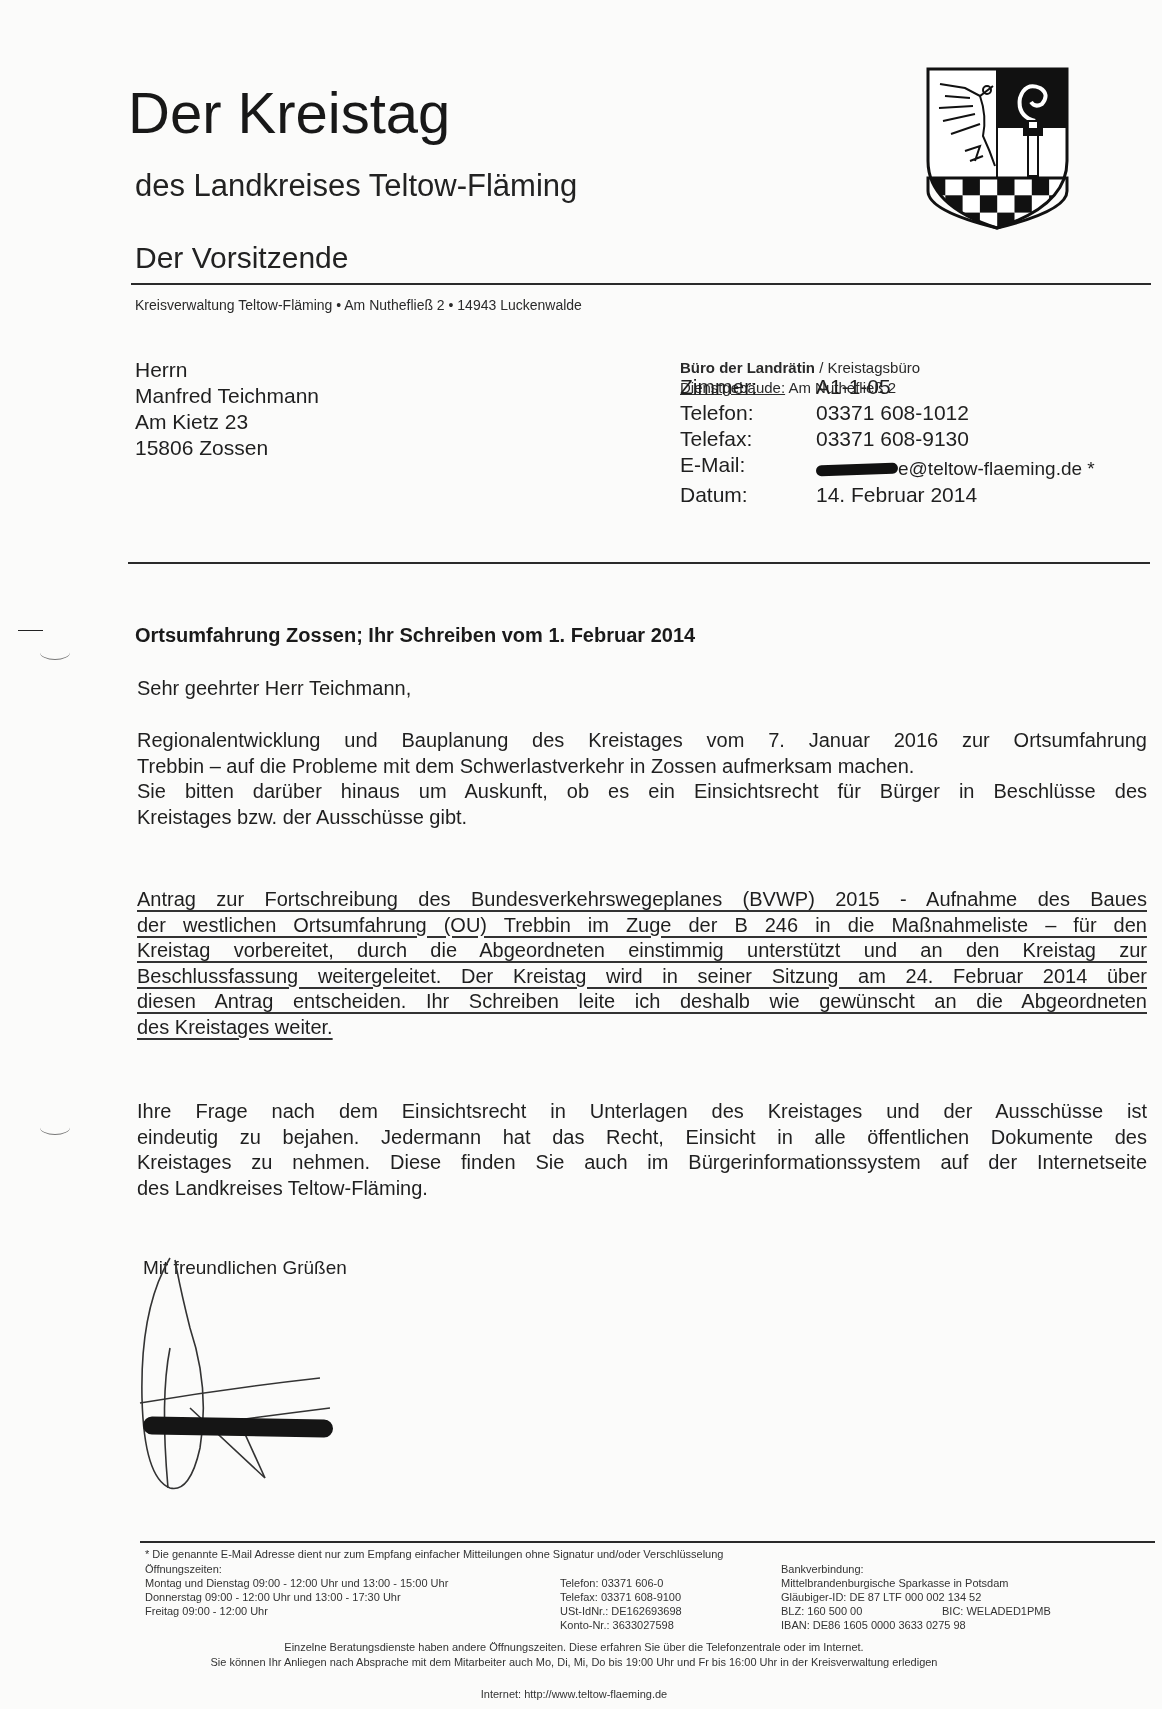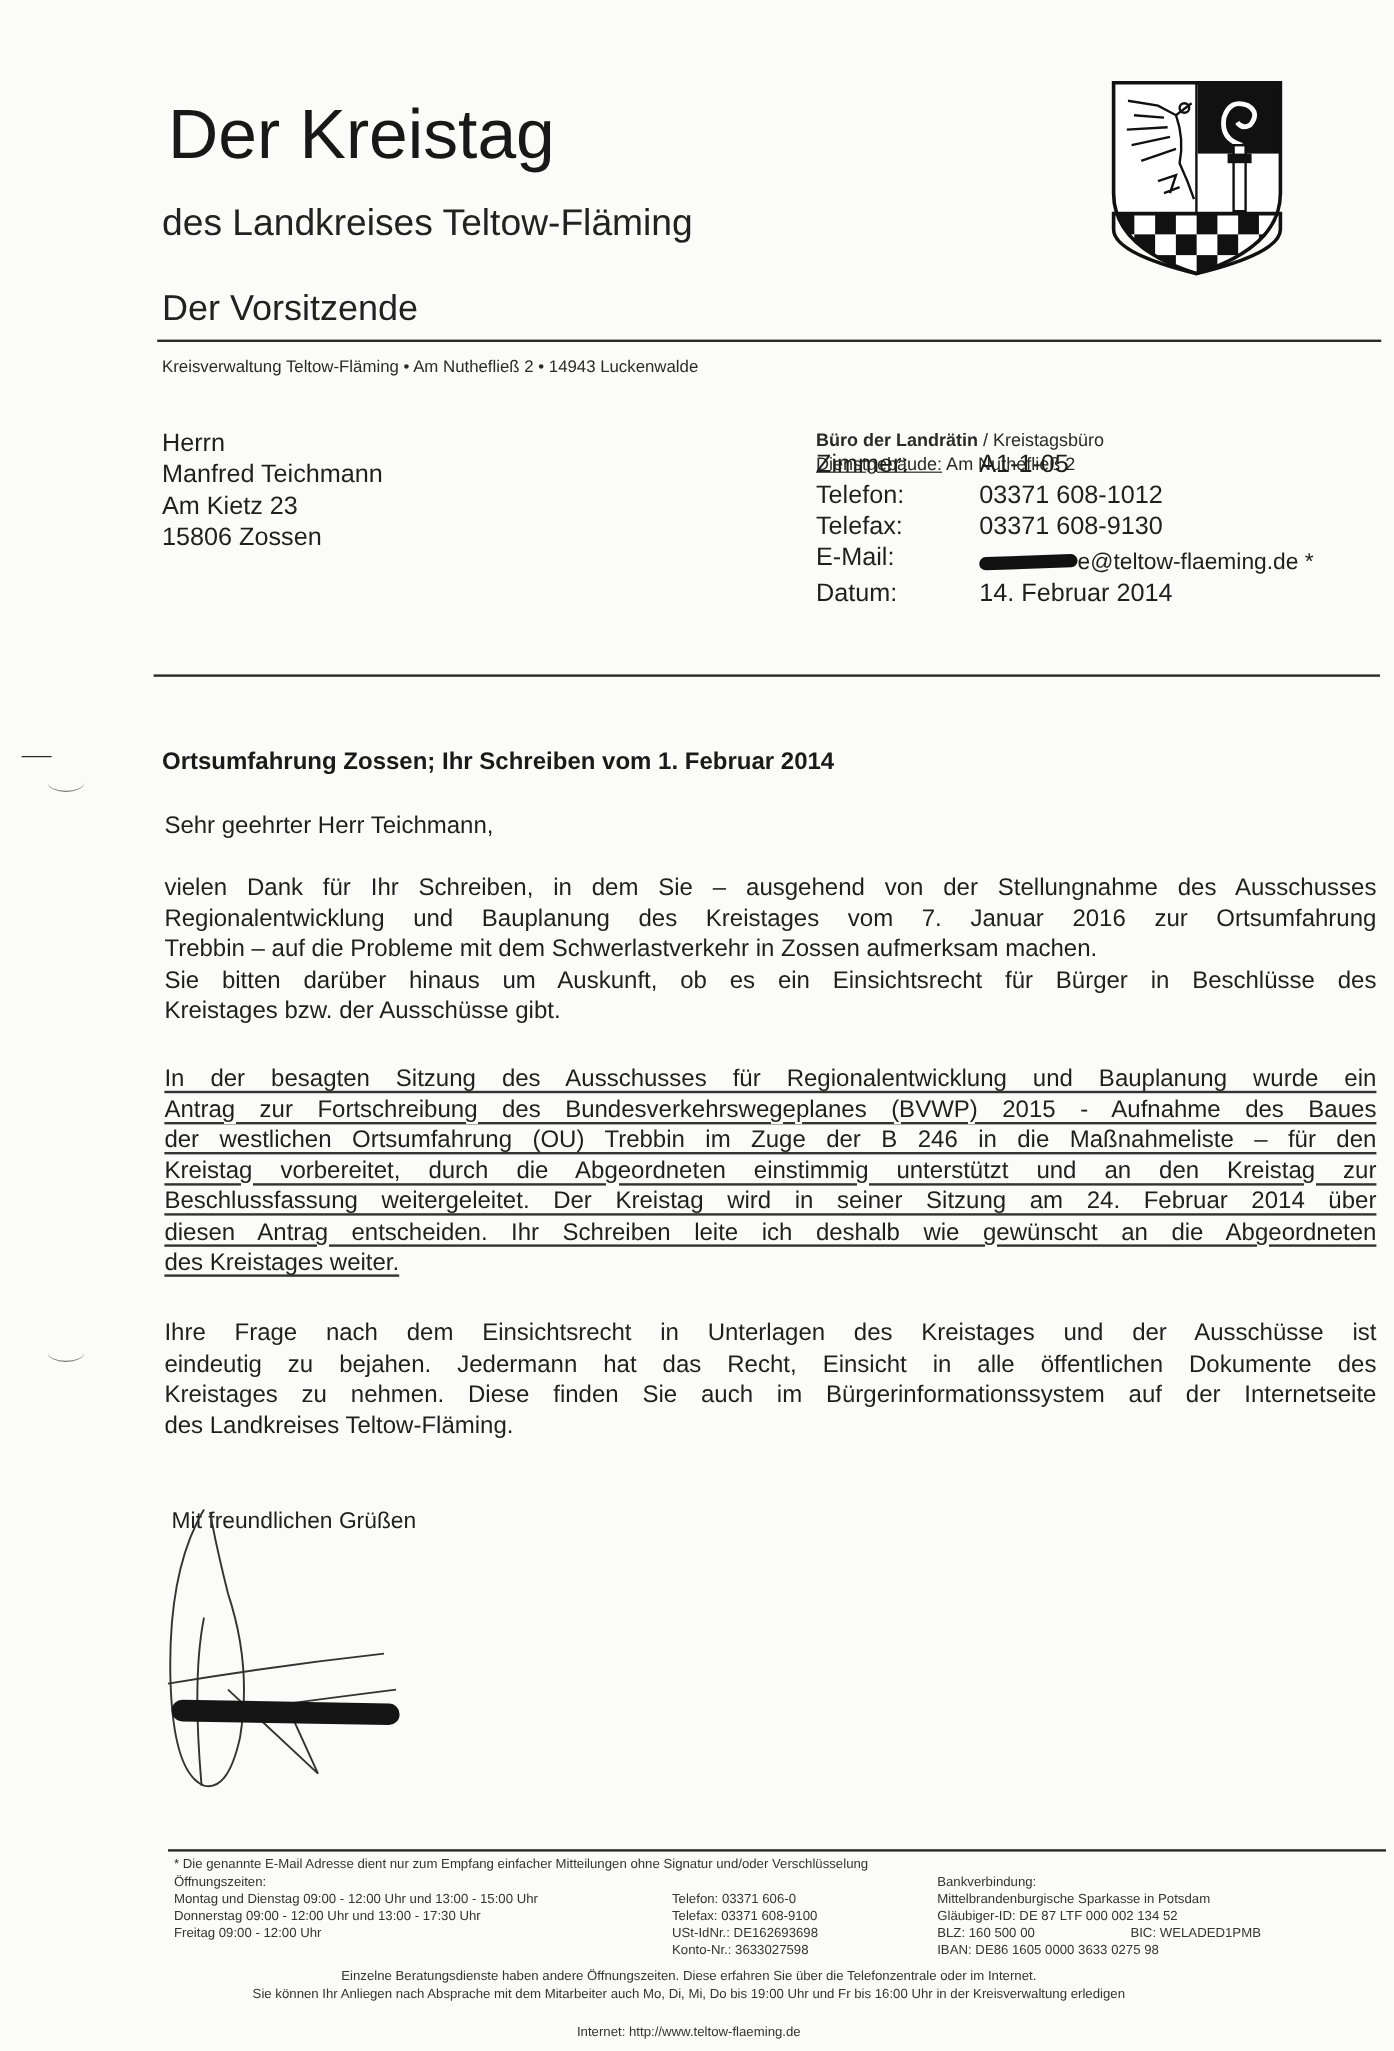--- a/index.html
+++ b/index.html
@@ -2,21 +2,21 @@
 <html><head>
 <meta charset="utf-8">
 <style>
   html, body { margin: 0; padding: 0; }
   body {
     width: 1162px; height: 1709px; overflow: hidden; position: relative;
     background: #fbfbfa; color: #1b1b1b;
     font-family: "Liberation Sans", sans-serif;
   }
   .abs { position: absolute; }
-  .title { left: 140px; top: 84px; font-size: 58px; line-height: 1; color: #181818; letter-spacing: 0px; }
+  .title { left: 128px; top: 84px; font-size: 58px; line-height: 1; color: #181818; letter-spacing: 0px; }
   .subtitle { left: 135px; top: 170px; font-size: 31px; line-height: 1; color: #222; }
   .chair { left: 135px; top: 243px; font-size: 30px; line-height: 1; color: #222; }
   .rule { background: #2a2a2a; height: 2px; }
   .sender-line { left: 135px; top: 297px; font-size: 14px; color: #2a2a2a; white-space: nowrap; }
   .recipient { left: 135px; top: 357px; font-size: 21px; line-height: 26px; color: #1f1f1f; }
   .recipient div { white-space: nowrap; }
   .office { left: 680px; top: 318px; font-size: 15px; line-height: 20px; color: #2a2a2a; white-space: nowrap; margin-top: 40px; }
   .office b { font-weight: bold; }
   .office .u { text-decoration: underline; }
   .contact { left: 680px; top: 374px; font-size: 21px; line-height: 26px; color: #1f1f1f; }
@@ -128,29 +128,27 @@
 <div class="abs rule" style="left:128px; top:562px; width:1022px;"></div>
 
 <div class="abs margin-mark" style="left:18px; top:630px; width:25px;"></div>
 <div class="abs smudge" style="left:40px; top:645px; width:30px; height:14px;"></div>
 <div class="abs smudge" style="left:40px; top:1120px; width:30px; height:14px;"></div>
 
 <div class="abs subject">Ortsumfahrung Zossen; Ihr Schreiben vom 1. Februar 2014</div>
 <div class="abs salute">Sehr geehrter Herr Teichmann,</div>
 
 <div class="abs para" style="top:728px;">
-  <span class="ln">vielen Dank für Ihr Schreiben, in dem Sie – ausgehend von der Stellungnahme des Ausschusses</span>
   <span class="ln">Regionalentwicklung und Bauplanung des Kreistages vom 7. Januar 2016 zur Ortsumfahrung</span>
   <span class="ln last">Trebbin – auf die Probleme mit dem Schwerlastverkehr in Zossen aufmerksam machen.</span>
   <span class="ln">Sie bitten darüber hinaus um Auskunft, ob es ein Einsichtsrecht für Bürger in Beschlüsse des</span>
   <span class="ln last">Kreistages bzw. der Ausschüsse gibt.</span>
 </div>
 
 <div class="abs para ul" style="top:887px;">
-  <span class="ln">In der besagten Sitzung des Ausschusses für Regionalentwicklung und Bauplanung wurde ein</span>
   <span class="ln">Antrag zur Fortschreibung des Bundesverkehrswegeplanes (BVWP) 2015 - Aufnahme des Baues</span>
   <span class="ln">der westlichen Ortsumfahrung (OU) Trebbin im Zuge der B 246 in die Maßnahmeliste – für den</span>
   <span class="ln">Kreistag vorbereitet, durch die Abgeordneten einstimmig unterstützt und an den Kreistag zur</span>
   <span class="ln">Beschlussfassung weitergeleitet. Der Kreistag wird in seiner Sitzung am 24. Februar 2014 über</span>
   <span class="ln">diesen Antrag entscheiden. Ihr Schreiben leite ich deshalb wie gewünscht an die Abgeordneten</span>
   <span class="ln last">des Kreistages weiter.</span>
 </div>
 
 <div class="abs para" style="top:1099px;">
   <span class="ln">Ihre Frage nach dem Einsichtsrecht in Unterlagen des Kreistages und der Ausschüsse ist</span>

